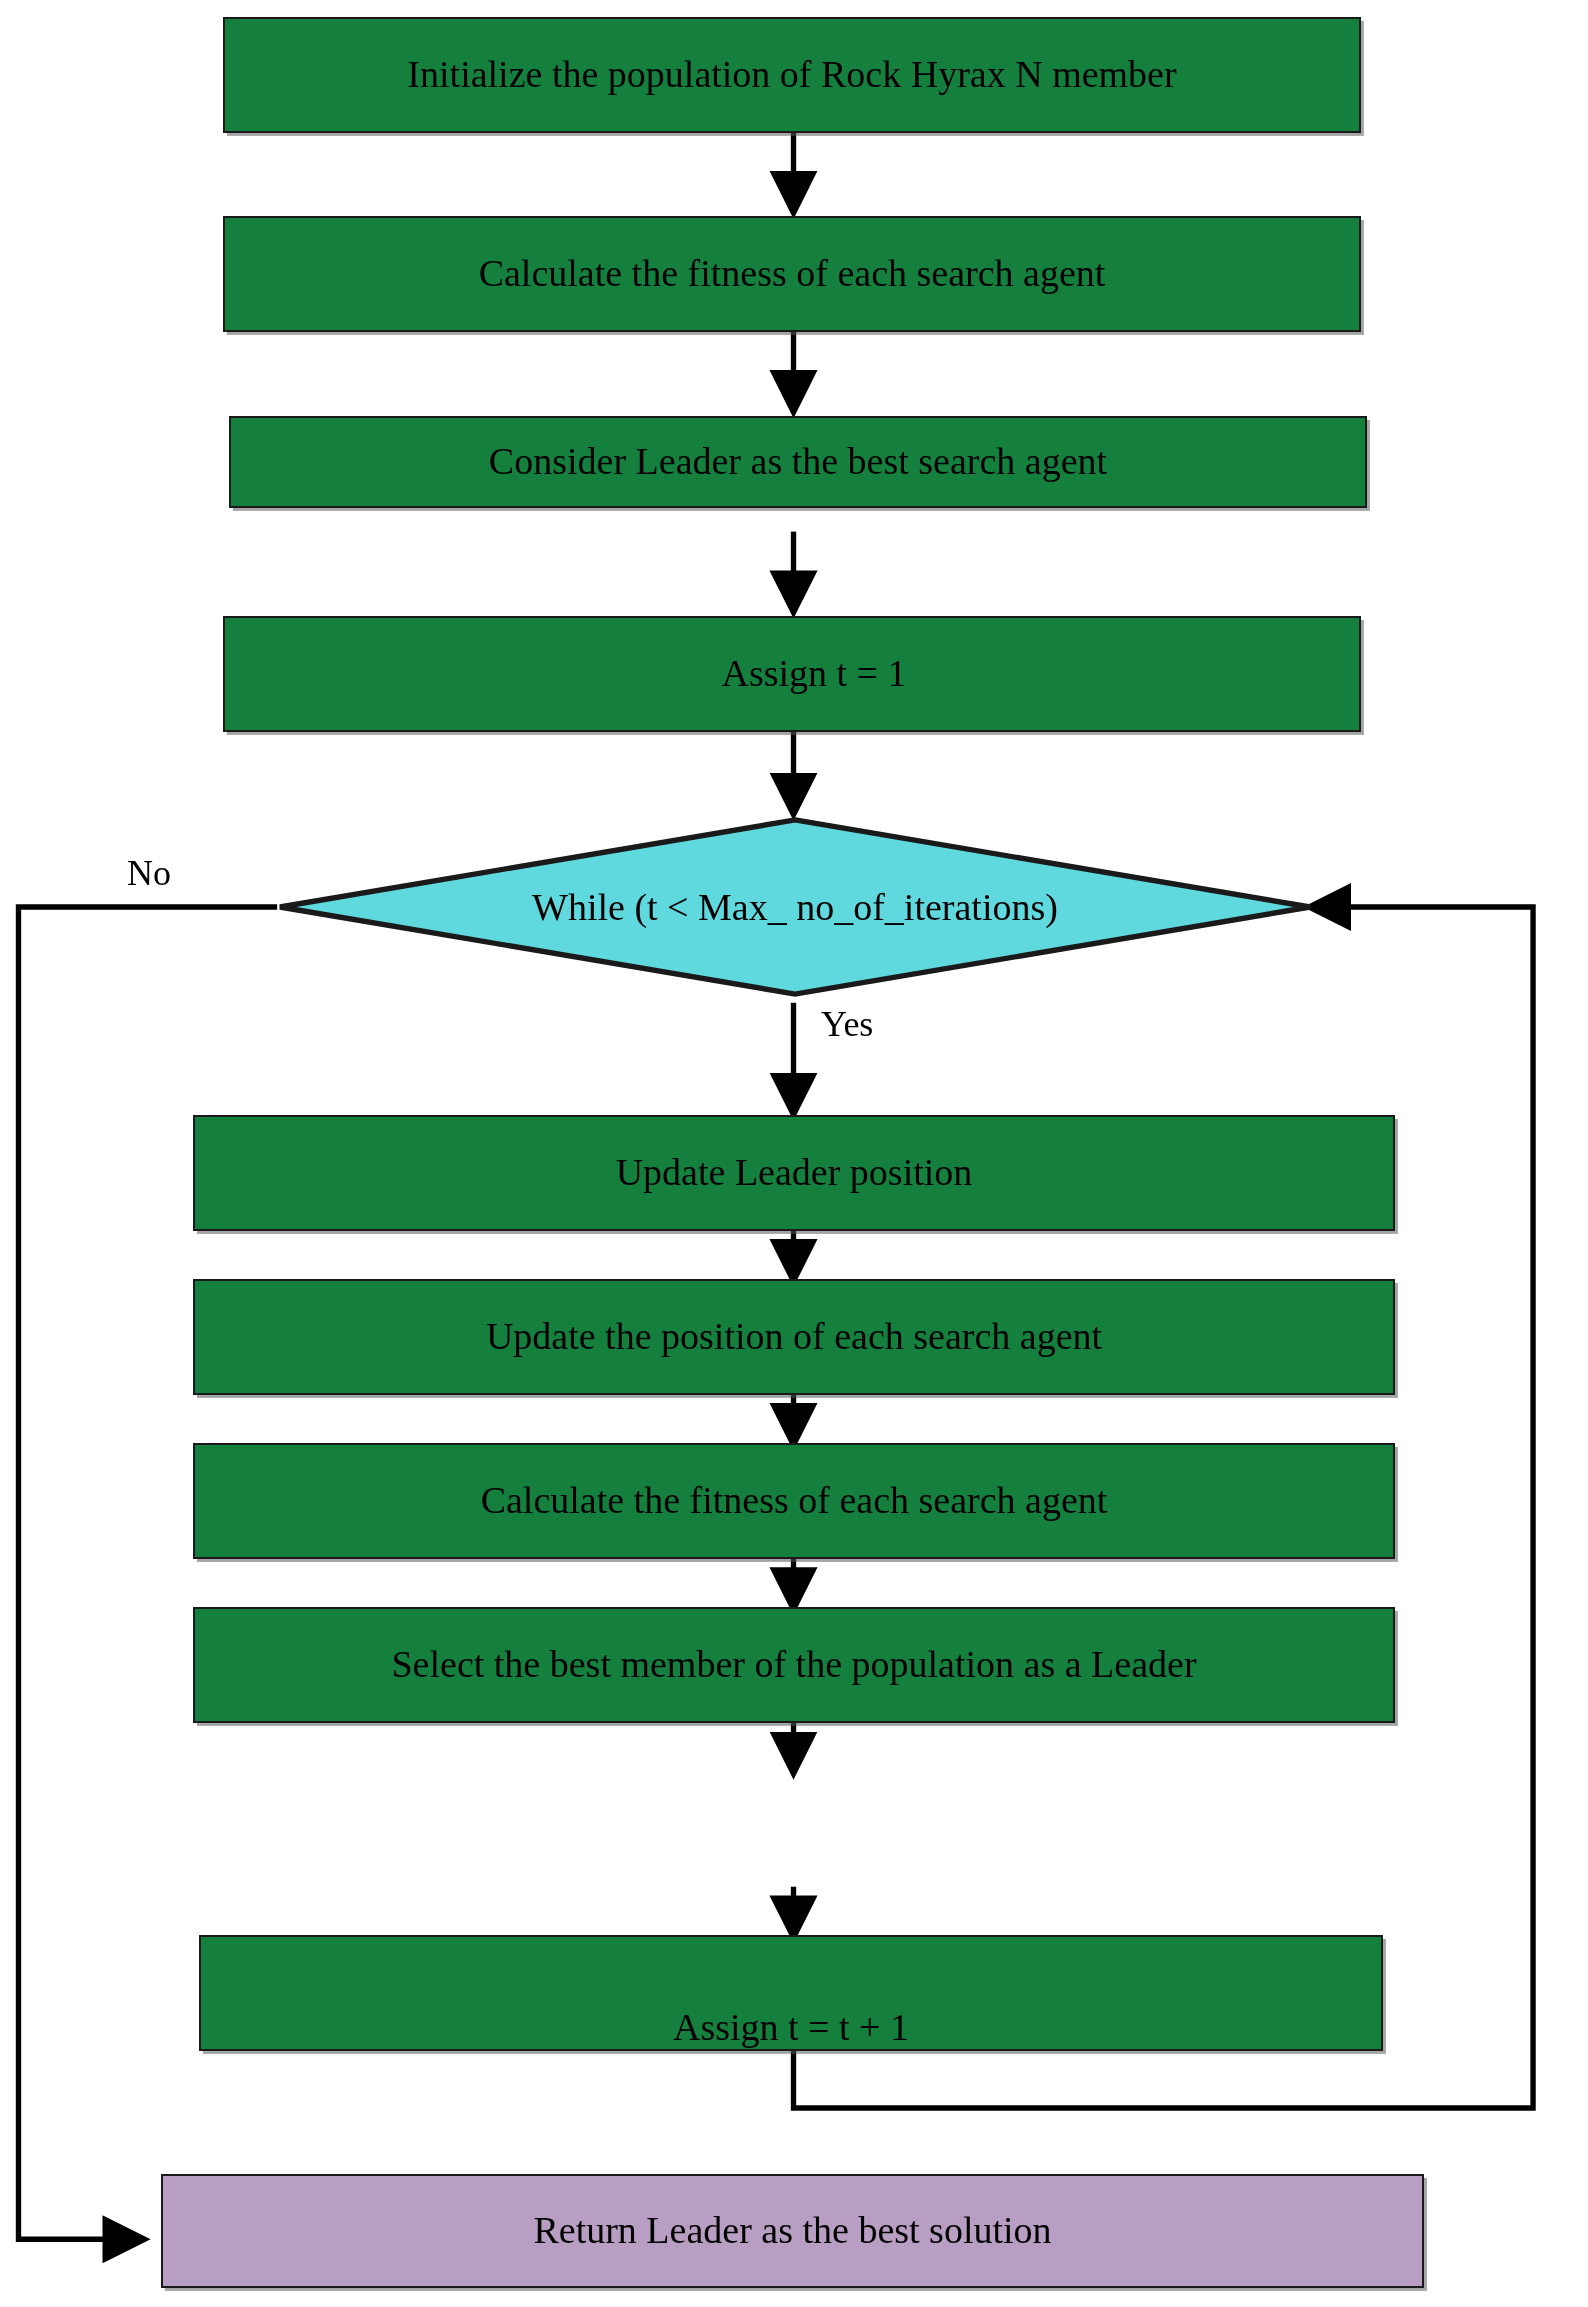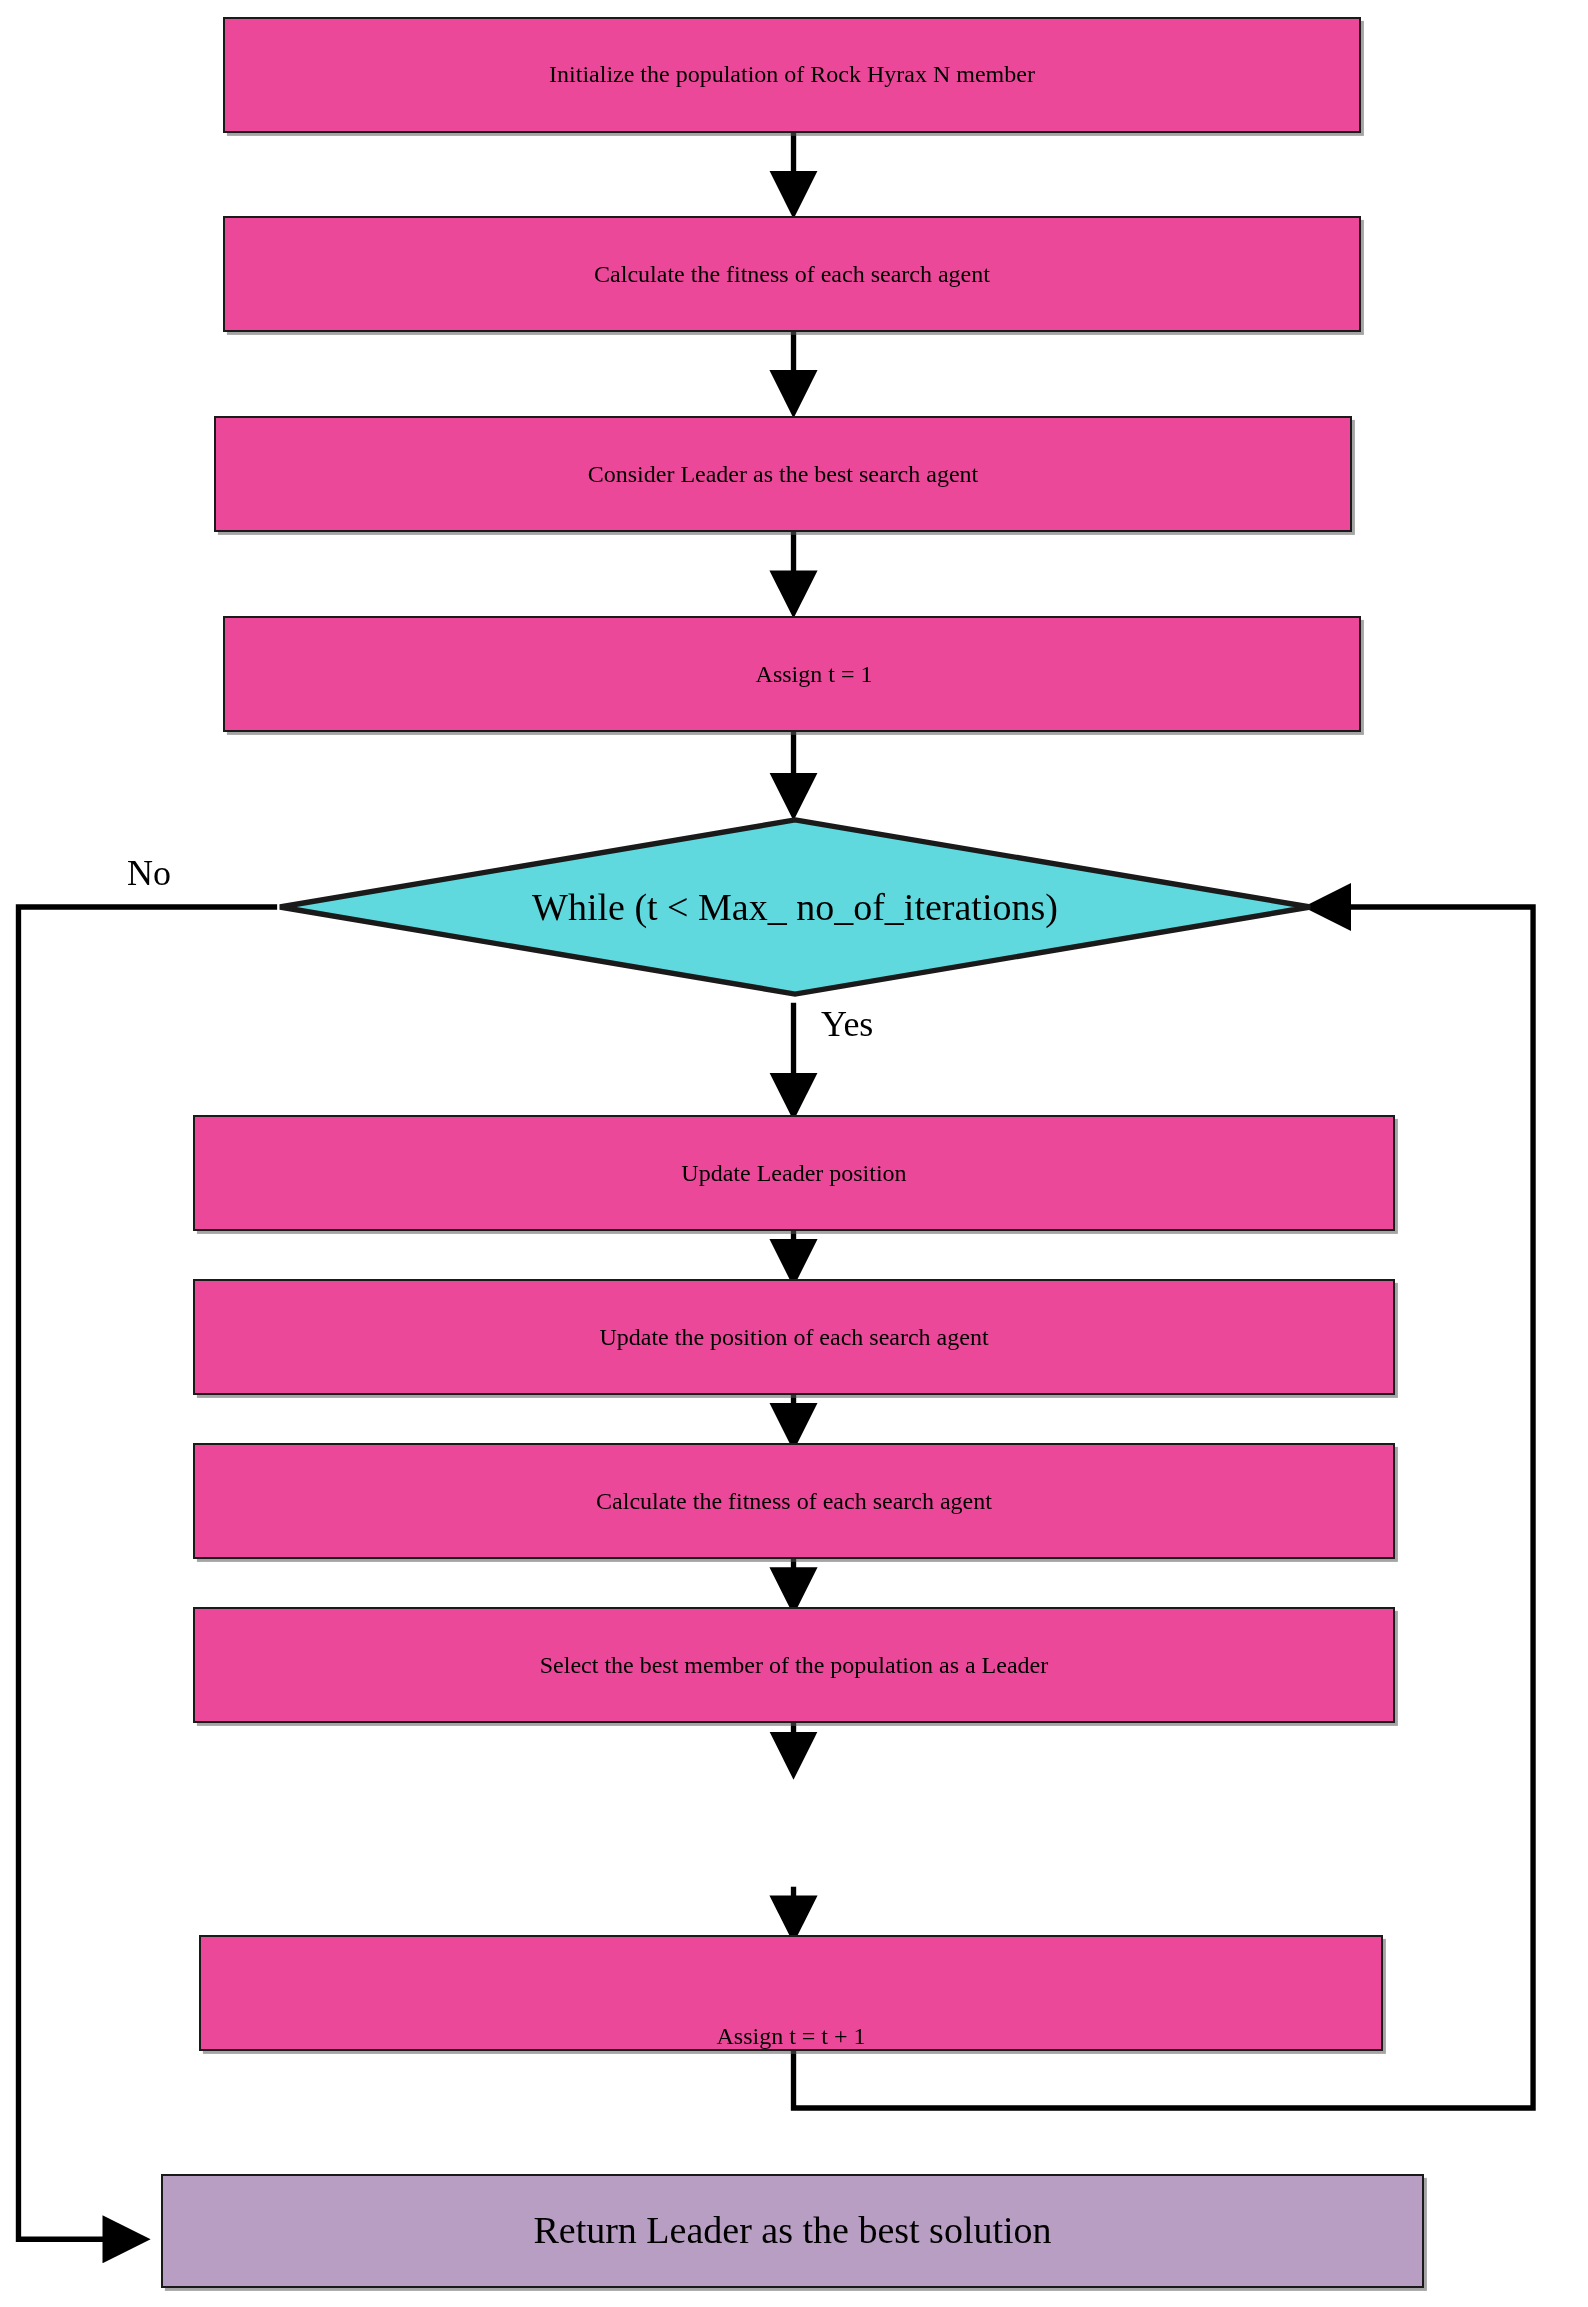--- a/index.html
+++ b/index.html
@@ -20,22 +20,22 @@
     box-sizing: border-box;
     display: flex;
     align-items: center;
     justify-content: center;
     text-align: center;
     border: 2.4px solid #1a1a1a;
     color: #000000;
     line-height: 1.1;
   }
   .proc {
-    background: #ec4899;
-    font-size: 24px;
+    background: #15803d;
+    font-size: 38px;
     box-shadow: 3.4px 3.4px 0 -0.5px rgba(90,90,90,0.55);
   }
   .terminal {
     background: #b79ec2;
     font-size: 38px;
     box-shadow: 3.4px 3.4px 0 -0.5px rgba(90,90,90,0.55);
   }
   .decision-wrap {
     position: absolute;
     display: flex;
@@ -107,21 +107,21 @@
   </svg>
 
   <div class="node proc" style="left:223px; top:16.5px; width:1138px; height:116px;">
     <span>Initialize the population of Rock Hyrax N member</span>
   </div>
 
   <div class="node proc" style="left:223px; top:216px; width:1138px; height:116px;">
     <span>Calculate the fitness of each search agent</span>
   </div>
 
-  <div class="node proc" style="left:214px; top:416px; width:1138px; height:116px;text-align:right;">
+  <div class="node proc" style="left:229px; top:416px; width:1138px; height:92px;text-align:right;">
     <span>Consider Leader as the best search agent</span>
   </div>
 
   <div class="node proc" style="left:223px; top:616px; width:1138px; height:116px;padding-left:44px;">
     <span>Assign t = 1</span>
   </div>
 
   <div class="decision-wrap" style="left:277px; top:817px; width:1036px; height:180px;">
     <svg width="1036" height="180" viewBox="0 0 2130 370">
       <polygon points="1065,6 2124,185 1065,364 6,185" fill="#5fd8de" stroke="#1a1a1a" stroke-width="11"></polygon>

